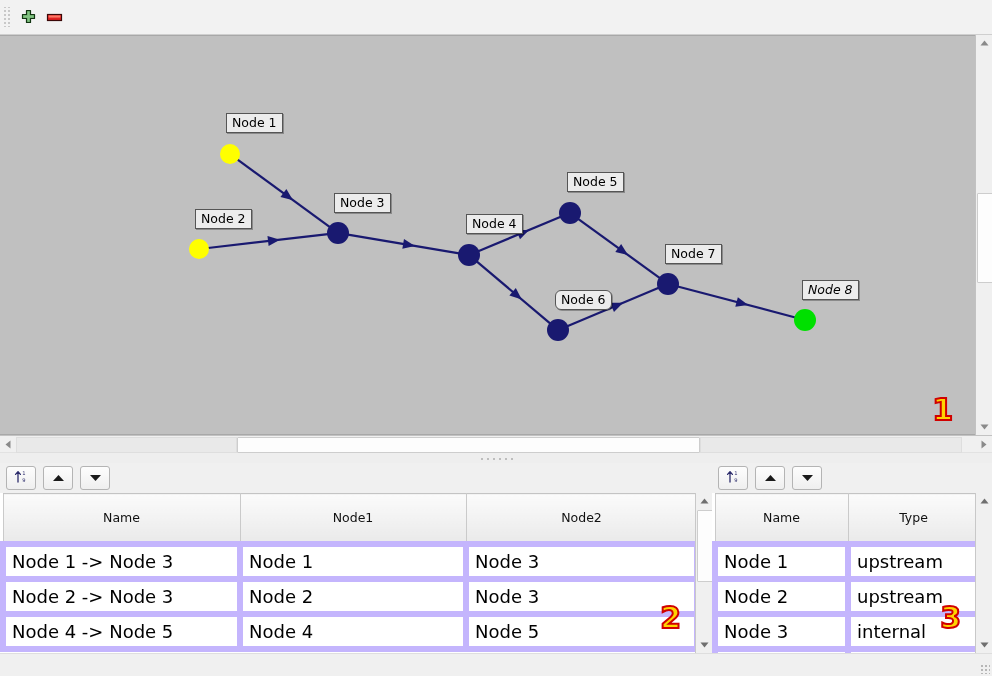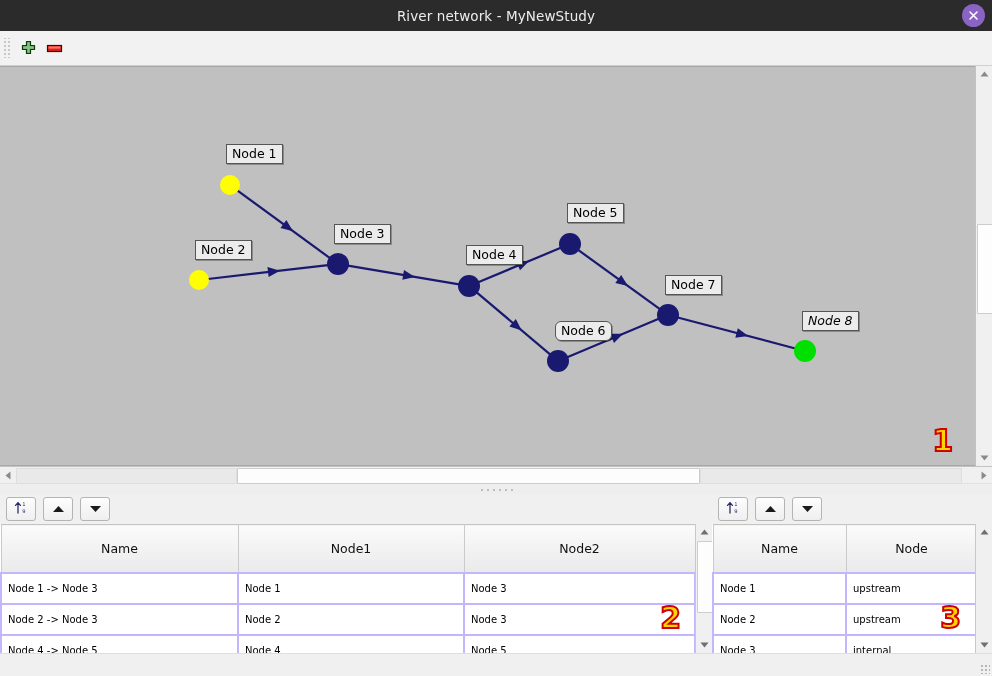--- a/index.html
+++ b/index.html
@@ -75,41 +75,33 @@
   .sq-btn{width:28px;height:22px;border:1px solid #b4b4b4;border-radius:3px;
     background:linear-gradient(#fdfdfd,#efefef);display:flex;align-items:center;justify-content:center;cursor:pointer;}
   .tbl-wrap{flex:1;display:flex;min-height:0;overflow:hidden;background:#fff;}
   .tbl-scrollcol{width:16px;flex:none;background:#f0f0f0;border-left:1px solid #c8c8c8;position:relative;}
   table.grid{border-collapse:collapse;width:100%;table-layout:fixed;background:#fff;}
   table.grid th{
     background:linear-gradient(#fbfbfb,#eaeaea);border:1px solid #cacaca;border-top:1px solid #c4c4c4;
     font-weight:normal;font-size:12.5px;height:23px;color:#111;text-align:center;padding:12px;
   }
   table.grid td{
-    border:2px solid #c4b5fd;height:29px;padding:0 6px;font-size:10px;color:#000;
+    border:6px solid #c4b5fd;height:29px;padding:0 6px;font-size:18px;color:#000;
     background:#fff;overflow:hidden;white-space:nowrap;
   }
   .grid-holder{flex:1;min-width:0;overflow:hidden;position:relative;}
   .statusbar{height:22px;background:#f0f0f0;border-top:1px solid #dedede;flex:none;position:relative;}
   .resize-grip{position:absolute;right:2px;bottom:2px;width:10px;height:10px;
      background-image:radial-gradient(#b6b6b6 1px,transparent 1px);background-size:4px 4px;}
 </style>
 </head>
 <body>
 
 <div class="window">
 
-  <div class="titlebar">
-    <span class="title">River network - MyNewStudy</span>
-    <div class="close-btn">
-      <svg width="11" height="11" viewBox="0 0 11 11" aria-hidden="true">
-        <path d="M2 2 L9 9 M9 2 L2 9" stroke="#ffffff" stroke-width="1.6" stroke-linecap="round" fill="none"></path>
-      </svg>
-    </div>
-  </div>
 
   <div class="toolbar">
     <div class="grip"></div>
     <div class="tb-btn">
       <span class="icon-plus">
         <svg width="17" height="17" viewBox="0 0 17 17">
           <path d="M6.5 1.5 h4 v4 h4 v4 h-4 v4 h-4 v-4 h-4 v-4 h4 z" fill="#5fa05f" stroke="#123512" stroke-width="1.2" stroke-linejoin="round"></path>
           <path d="M7.4 2.6 h2.2 v4 h4 v2.2 h-4 v4 h-2.2 v-4 h-4 V6.6 h4 z" fill="#8fcf8f" opacity="0.75"></path>
         </svg>
       </span>
@@ -317,21 +309,21 @@
       <div class="tbl-wrap">
         <div class="grid-holder">
           <table class="grid" id="nodes-table">
             <colgroup>
                 <col style="width:133px">
                 <col style="width:131px">
               </colgroup>
             <thead>
                 <tr id="nodes-head">
                   <th>Name</th>
-                  <th>Node</th>
+                  <th>Type</th>
                 </tr>
               </thead>
             <tbody id="nodes-body">
                 <tr>
                   <td>Node 1</td>
                   <td>upstream</td>
                 </tr>
                 <tr>
                   <td>Node 2</td>
                   <td>upstream</td>

